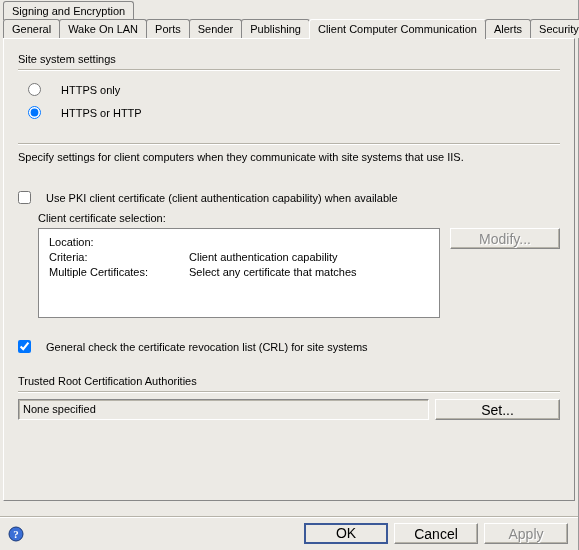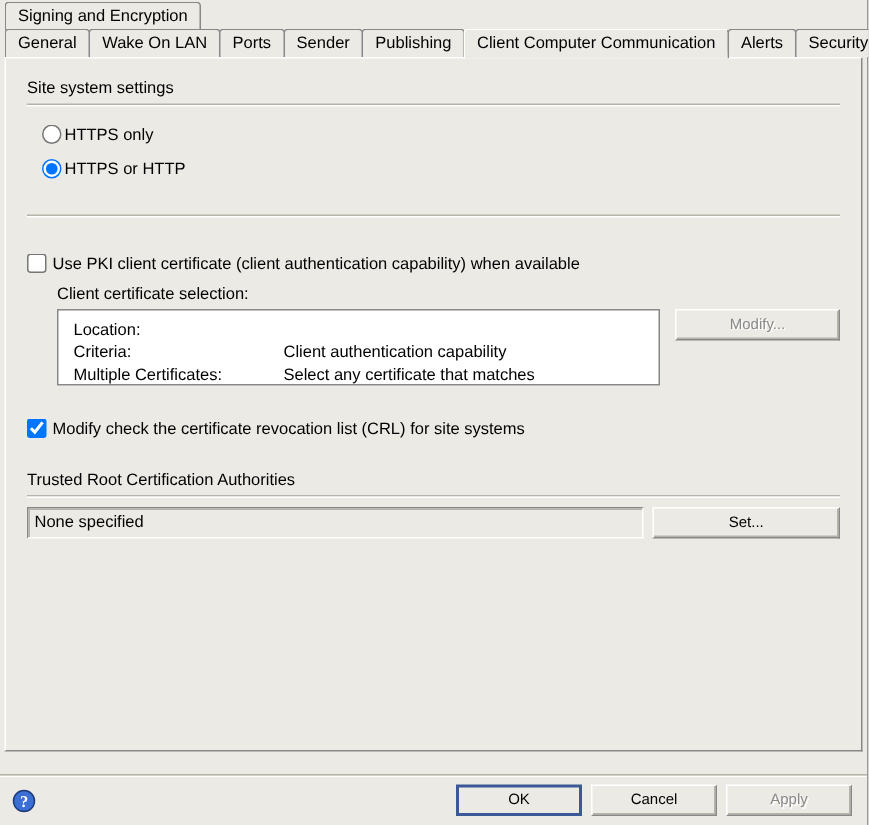--- a/index.html
+++ b/index.html
@@ -81,62 +81,62 @@
   .desc {
     margin-top: 4px;
     margin-bottom: 10px;
   }
   .radios {
     margin: 12px 0 0 10px;
   }
   .radioline {
     display: flex;
     align-items: center;
-    gap: 2px;
+    gap: 20px;
     margin: 10px 0;
   }
   input[type=radio], input[type=checkbox] {
     margin: 0;
     width: 13px;
     height: 13px;
   }
   .checkline {
     display: flex;
     align-items: flex-end;
-    gap: 4px;
+    gap: 15px;
     margin: 6px 0 8px 0;
   }
   .subgroup {
     margin-left: 20px;
   }
   .certbox-row {
     display: flex;
     align-items: flex-start;
     gap: 10px;
   }
   .certbox {
     flex: 1;
     border: 1px solid #888;
     background: #fff;
     padding: 6px 10px 10px 10px;
     box-sizing: border-box;
-    height: 51px;
+    height: 90px;
   }
   .certrow {
     display: flex;
     line-height: 15px;
   }
   .certkey {
     width: 140px;
   }
   .btn {
     min-width: 84px;
     height: 21px;
     font-family: inherit;
-    font-size: 10px;
+    font-size: 14px;
     border: 1px solid #888;
     border-top-color: #fff;
     border-left-color: #fff;
     background: #eceae5;
     box-shadow: inset -1px -1px 0 #b6b3a9;
     text-align: center;
     padding: 0 6px;
     cursor: default;
   }
   .btn:disabled {
@@ -225,20 +225,21 @@
     </label>
     <label class="radioline">
       <input type="radio" name="comm" checked="" style="">
       <span>HTTPS or HTTP</span>
     </label>
   </div>
 
   <div style="height:10px"></div>
 
   <hr class="hr">
+  <div class="desc">Specify settings for client computers when they communicate with site systems that use IIS.</div>
 
   <div style="height:12px"></div>
 
   <label class="checkline">
     <input type="checkbox" style="">
     <span>Use PKI client certificate (client authentication capability) when available</span>
   </label>
 
   <div class="subgroup">
     <div style="margin:6px 0 4px 0">Client certificate selection:</div>
@@ -258,21 +259,21 @@
         </div>
       </div>
       <button class="btn" disabled="" style="width:110px">Modify...</button>
     </div>
   </div>
 
   <div style="height:16px"></div>
 
   <label class="checkline">
     <input type="checkbox" checked="" style="">
-    <span>Modify check the certificate revocation list (CRL) for site systems</span>
+    <span>General check the certificate revocation list (CRL) for site systems</span>
   </label>
 
   <div style="height:10px"></div>
 
   <div class="section-title">Trusted Root Certification Authorities</div>
   <hr class="hr">
   <div class="trusted-row">
     <div class="sunken">None specified</div>
     <button class="btn" style="width:125px">Set...</button>
   </div>

